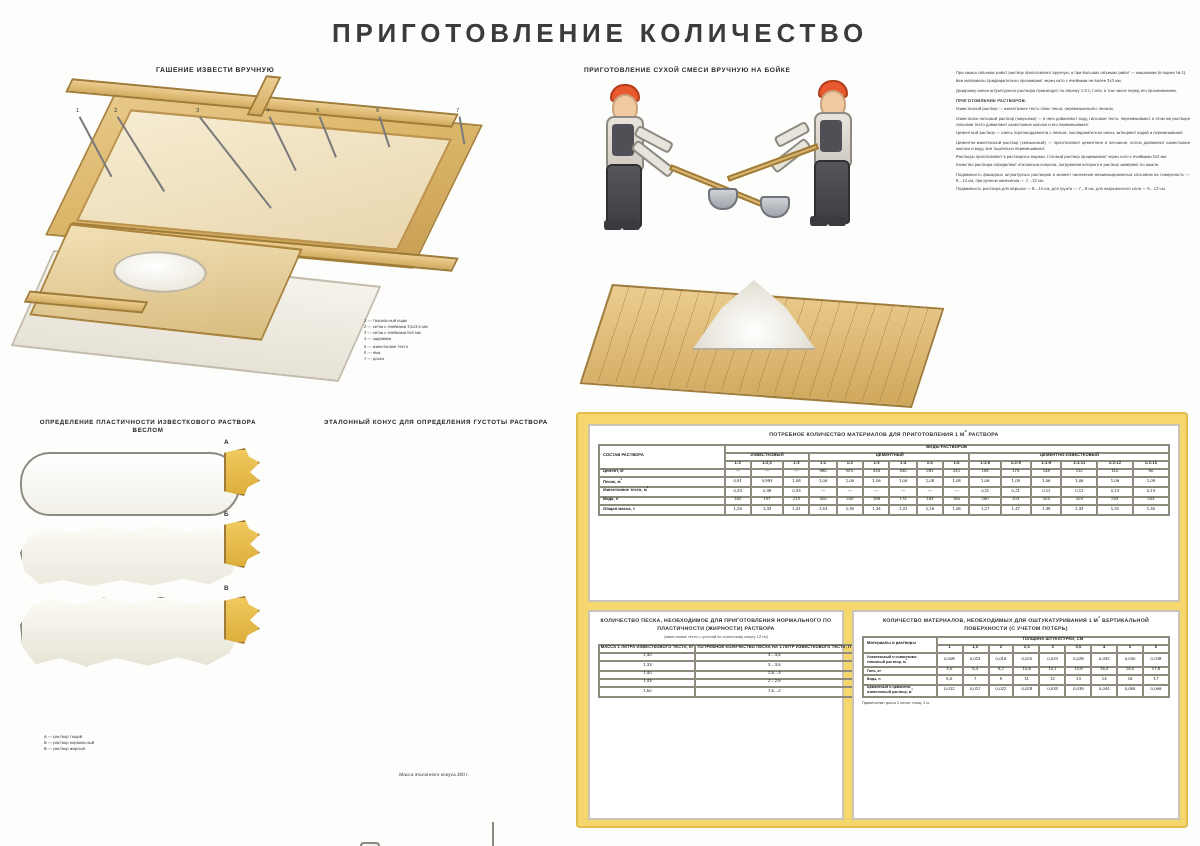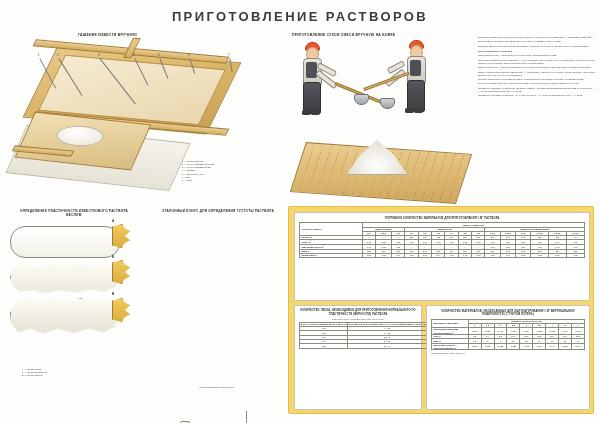--- a/index.html
+++ b/index.html
@@ -116,21 +116,21 @@
   td.lbl,th.lbl{text-align:left;padding-left:1.5px;font-weight:bold;font-size:2.1px;
         text-transform:none;letter-spacing:0;}
   .note{font-size:1.9px;color:#3a3a3a;margin-top:1.5px;}
   sup{font-size:.62em;vertical-align:super;}
 </style>
 </head>
 <body>
 
 <div class="poster">
 
-  <div class="t" id="title">ПРИГОТОВЛЕНИЕ РАСТВОРОВ</div>
+  <div class="t" id="title">ПРИГОТОВЛЕНИЕ КОЛИЧЕСТВО</div>
 
   <div class="t cap cap-slaking">ГАШЕНИЕ ИЗВЕСТИ ВРУЧНУЮ</div>
 
   <div class="t" id="illo-slaking">
     <div id="ground-box"></div>
     <div id="pit-box"></div>
     <div id="pit-inner"></div>
     <div class="plank" style="left:22px;top:18px;width:200px;height:5px;"></div>
     <div class="plank" style="left:22px;top:90px;width:200px;height:5px;"></div>
     <div class="plank" style="left:120px;top:8px;width:6px;height:18px;"></div>

